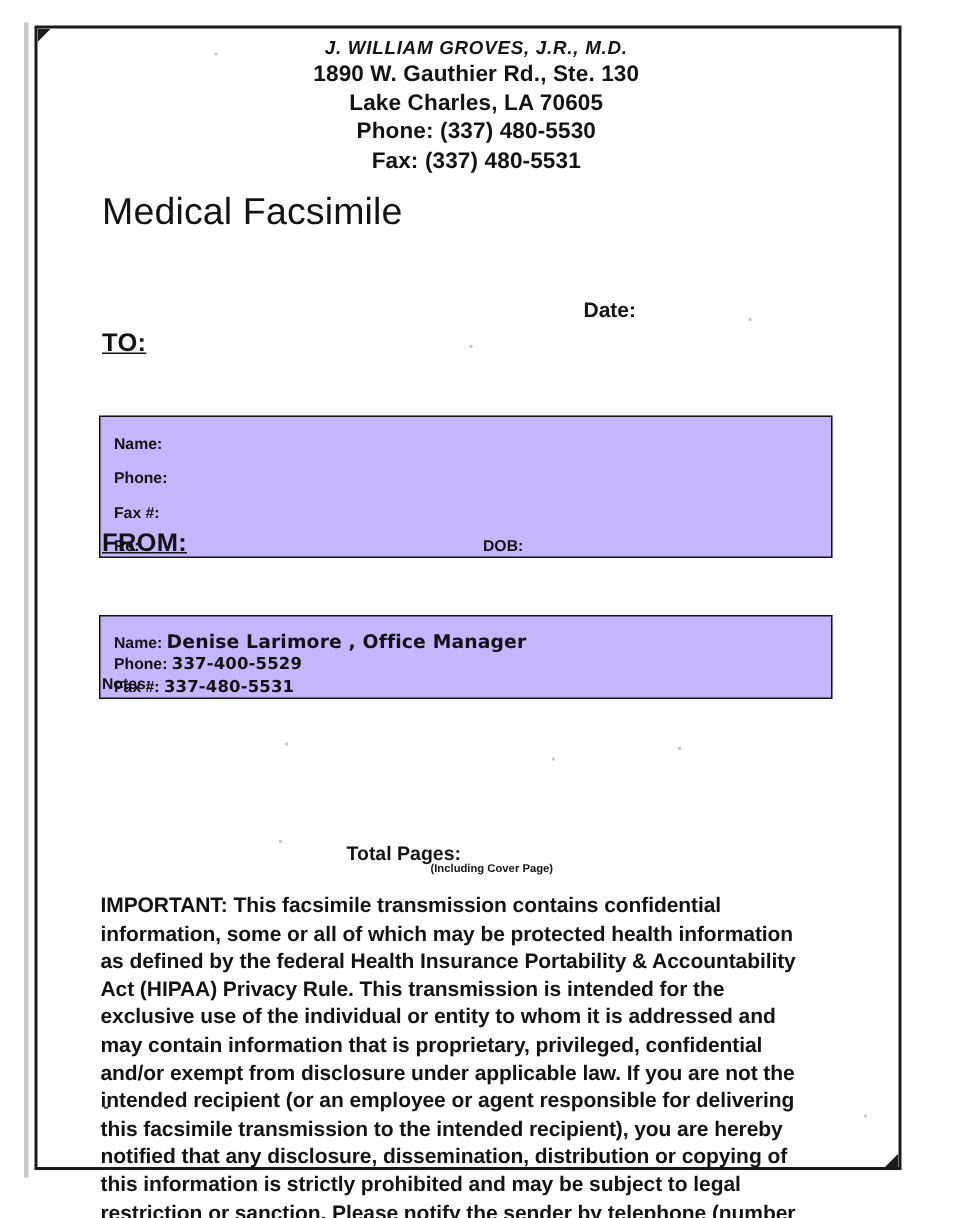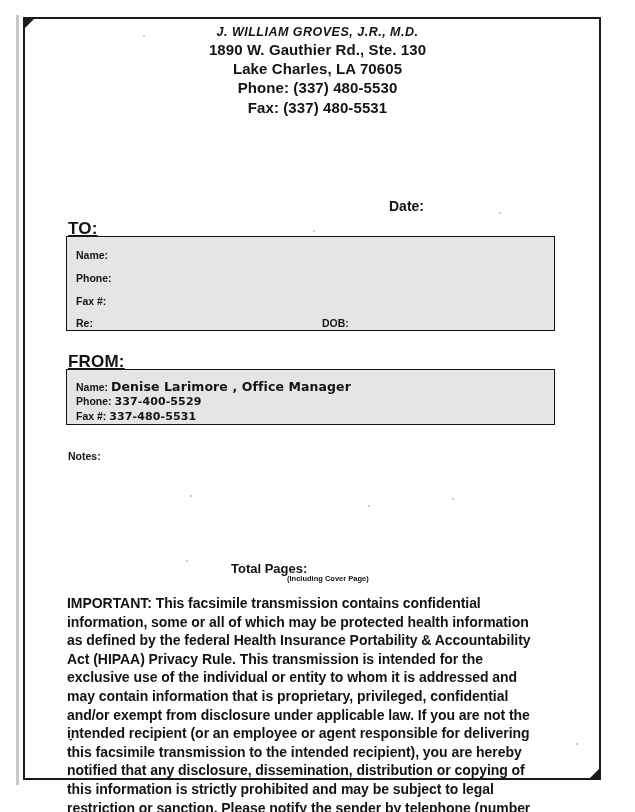--- a/index.html
+++ b/index.html
@@ -105,21 +105,22 @@
     text-decoration: underline;
   }
   #to-head  { left: 68px; top: 219px; }
   #from-head{ left: 68px; top: 352px; }
 
   
   .field-box {
     position: absolute;
     border: 1.6px solid #141414;
     box-sizing: border-box;
-    background: #e5e5e5;
+    background: #c4b5fd;
+    margin-top: 41px;
   }
   #to-box   { left: 66px; top: 236px; width: 489px; height: 95px; }
   #from-box { left: 66px; top: 369px; width: 489px; height: 56px; }
 
   .fld {
     position: absolute;
     font-size: 10.5px;
     font-weight: bold;
     white-space: nowrap;
   }
@@ -212,20 +213,21 @@
 
   <div id="letterhead">
     <div class="doctor">J. WILLIAM GROVES, J.R., M.D.</div>
     <div class="addr-line">1890 W. Gauthier Rd., Ste. 130</div>
     <div class="addr-line">Lake Charles, LA 70605</div>
     <div class="addr-line">Phone: (337) 480-5530</div>
     <div class="addr-line">Fax: (337) 480-5531</div>
   </div>
 
   <div id="doc-title">
+    <div>Medical Facsimile</div>
   </div>
 
   <div id="date-row">
     <span>Date:</span>
     <span></span>
   </div>
 
   <div class="section-head" id="to-head">TO:</div>
   <div class="field-box" id="to-box">
     <div class="fld" id="to-name">

